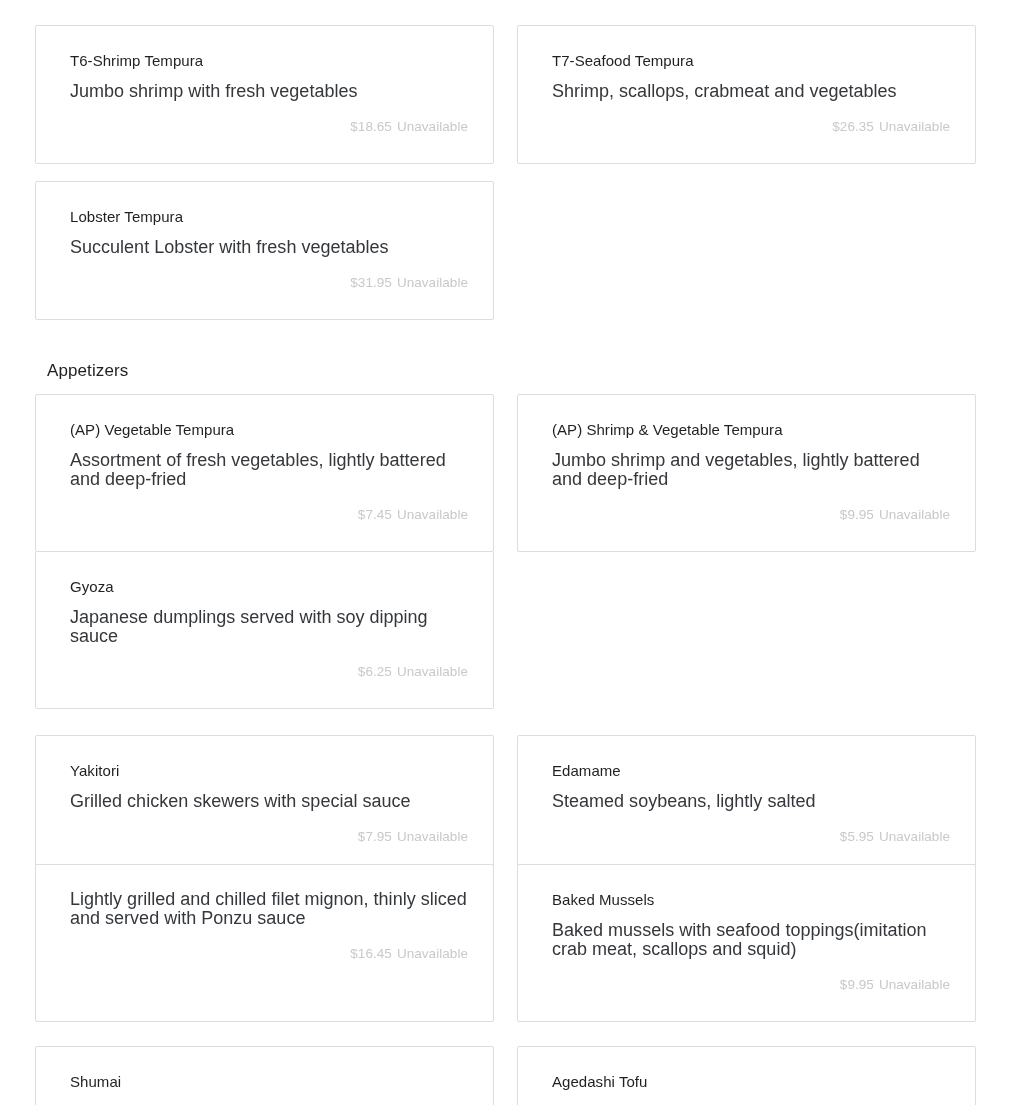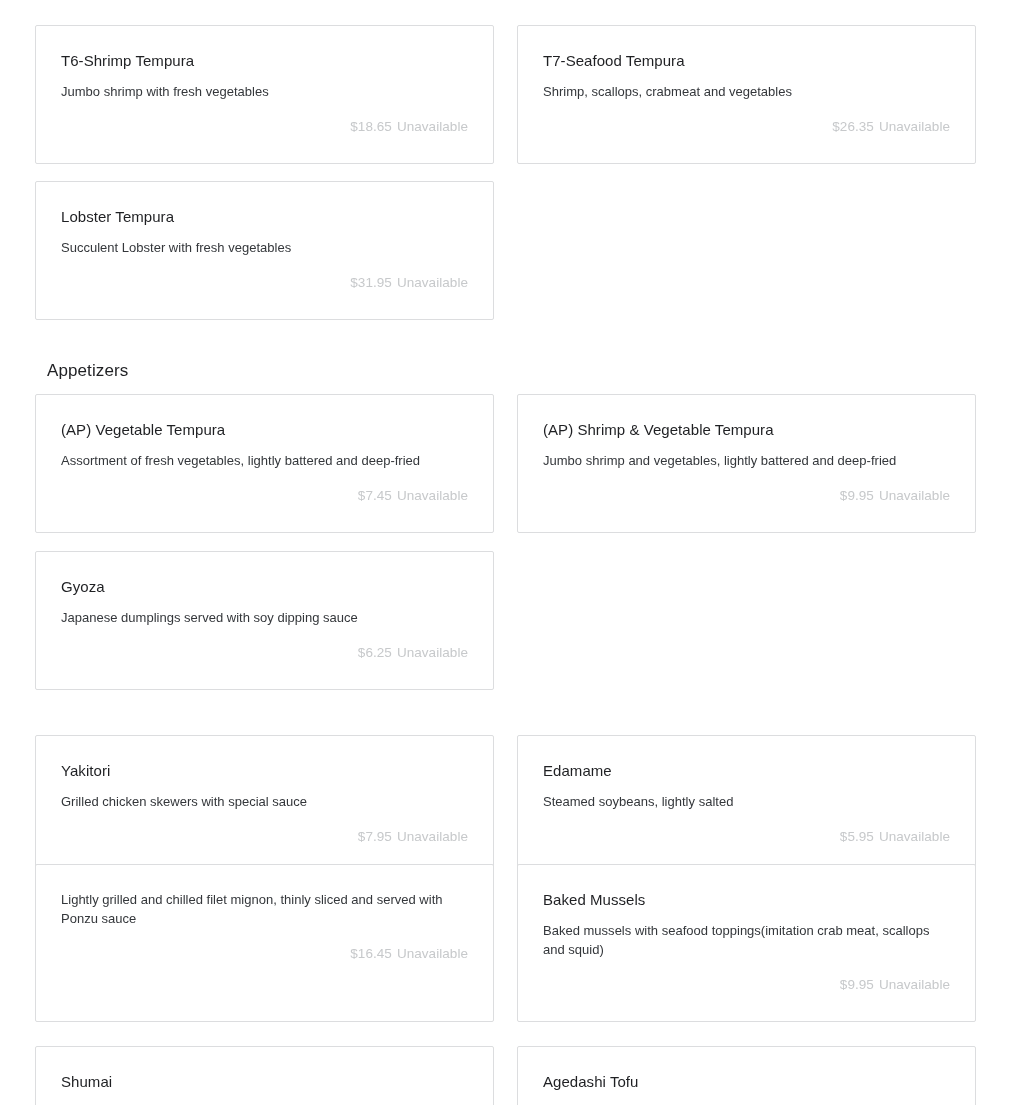--- a/index.html
+++ b/index.html
@@ -33,40 +33,40 @@
     column-gap: 23px;
     row-gap: 0;
   }
 
   .card {
     box-sizing: border-box;
     width: 459px;
     background: #ffffff;
     border: 1px solid #dcdddf;
     border-radius: 2px;
-    padding: 25px 25px 27px 25px;
+    padding: 25px 25px 27px 34px;
     margin-bottom: 26px;
   }
 
   
   .card.clipped-bottom {
     margin-bottom: 0;
   }
 
   .card-title {
     font-size: 15px;
     line-height: 20px;
     color: #1f2023;
     font-weight: 400;
     letter-spacing: 0.05px;
     margin: 0 0 11px 0;
   }
 
   .card-desc {
-    font-size: 13px;
+    font-size: 18px;
     line-height: 19px;
     color: #34373b;
     font-weight: 400;
     letter-spacing: 0.01px;
     margin: 0 0 17px 0;
     max-width: 404px;
   }
 
   .card-meta {
     font-size: 13.5px;

